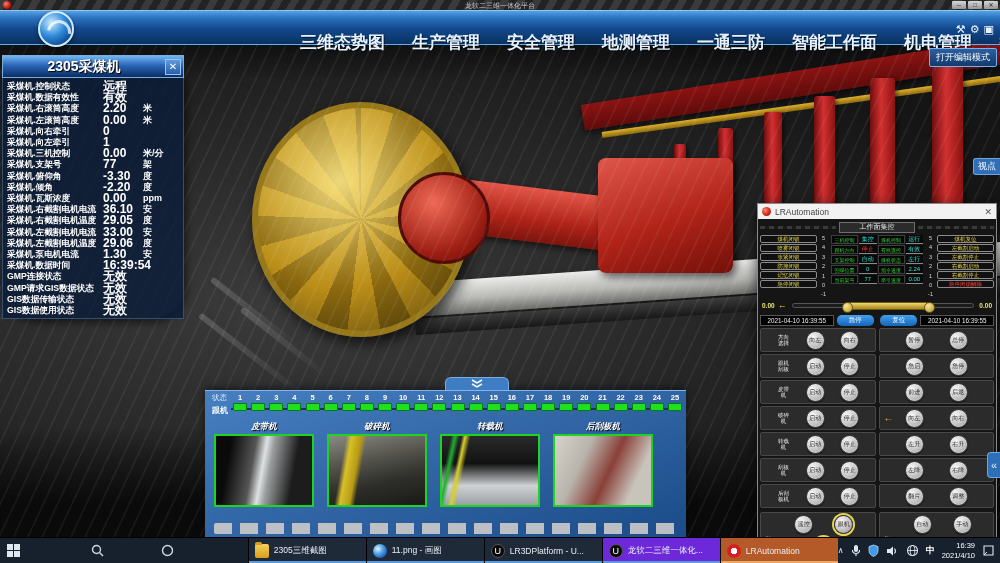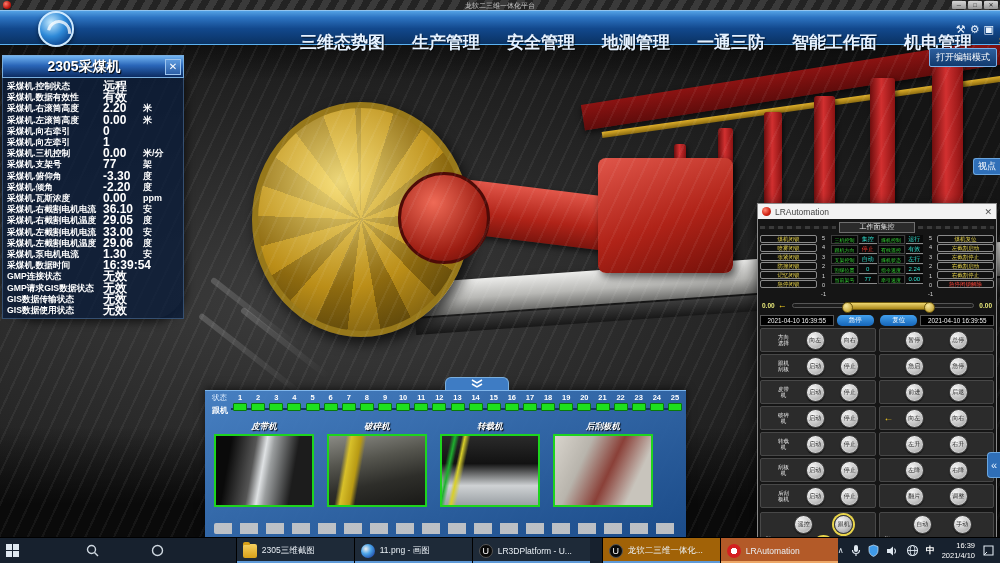--- a/index.html
+++ b/index.html
@@ -183,21 +183,21 @@
   
   .taskbar{position:absolute;left:0;bottom:0;width:100%;height:26px;background:#17212e;
     border-top:1px solid #000;display:flex;align-items:stretch;z-index:50;}
   .tb-btn{width:28px;display:flex;align-items:center;justify-content:center;}
   .tb-sp1{width:62px;} .tb-sp2{width:46px;} .tb-sp3{width:40px;}
   .win-logo{display:grid;grid-template-columns:6px 6px;grid-template-rows:6px 6px;gap:1px;}
   .win-logo span{background:#dfe8f0;}
   .tapp{width:118px;display:flex;align-items:center;gap:5px;padding:0 6px;border-left:1px solid #000;
     background:#1e2a38;position:relative;overflow:hidden;}
   .tapp::after{content:"";position:absolute;left:0;right:0;bottom:0;height:2px;background:#5e9ad8;}
-  .tapp.app-active{background:#a16207;margin-left:12px;}
+  .tapp.app-active{background:#6d28d9;}
   .tapp.app-lr{background:#b35a28;} .tapp.app-lr::after{background:#eda868;}
   .tapp-label{color:#e9eff5;font-size:8.5px;white-space:nowrap;overflow:hidden;}
   .tapp-ico{width:14px;height:14px;flex:0 0 14px;position:relative;}
   .app-folder .tapp-ico{background:linear-gradient(180deg,#f5d060,#d8a018);border-radius:2px;}
   .app-folder .tapp-ico::before{content:"";position:absolute;left:0;top:-2px;width:7px;height:3px;
     background:#d8a018;border-radius:2px 2px 0 0;}
   .app-paint .tapp-ico{border-radius:50%;background:radial-gradient(circle at 35% 35%,#f0f0f0,#4aa3e8 40%,#2a5fb8 72%,#12336e);}
   .app-unreal .tapp-ico{border-radius:50%;background:#0a0a0a;border:1px solid #555;color:#fff;}
   .app-unreal .tapp-ico::after{content:"U";position:absolute;inset:0;font-size:9px;line-height:13px;text-align:center;}
   .app-lr .tapp-ico{border-radius:50%;background:radial-gradient(circle at 50% 50%,#fff 0 32%,#d42020 34%);}

